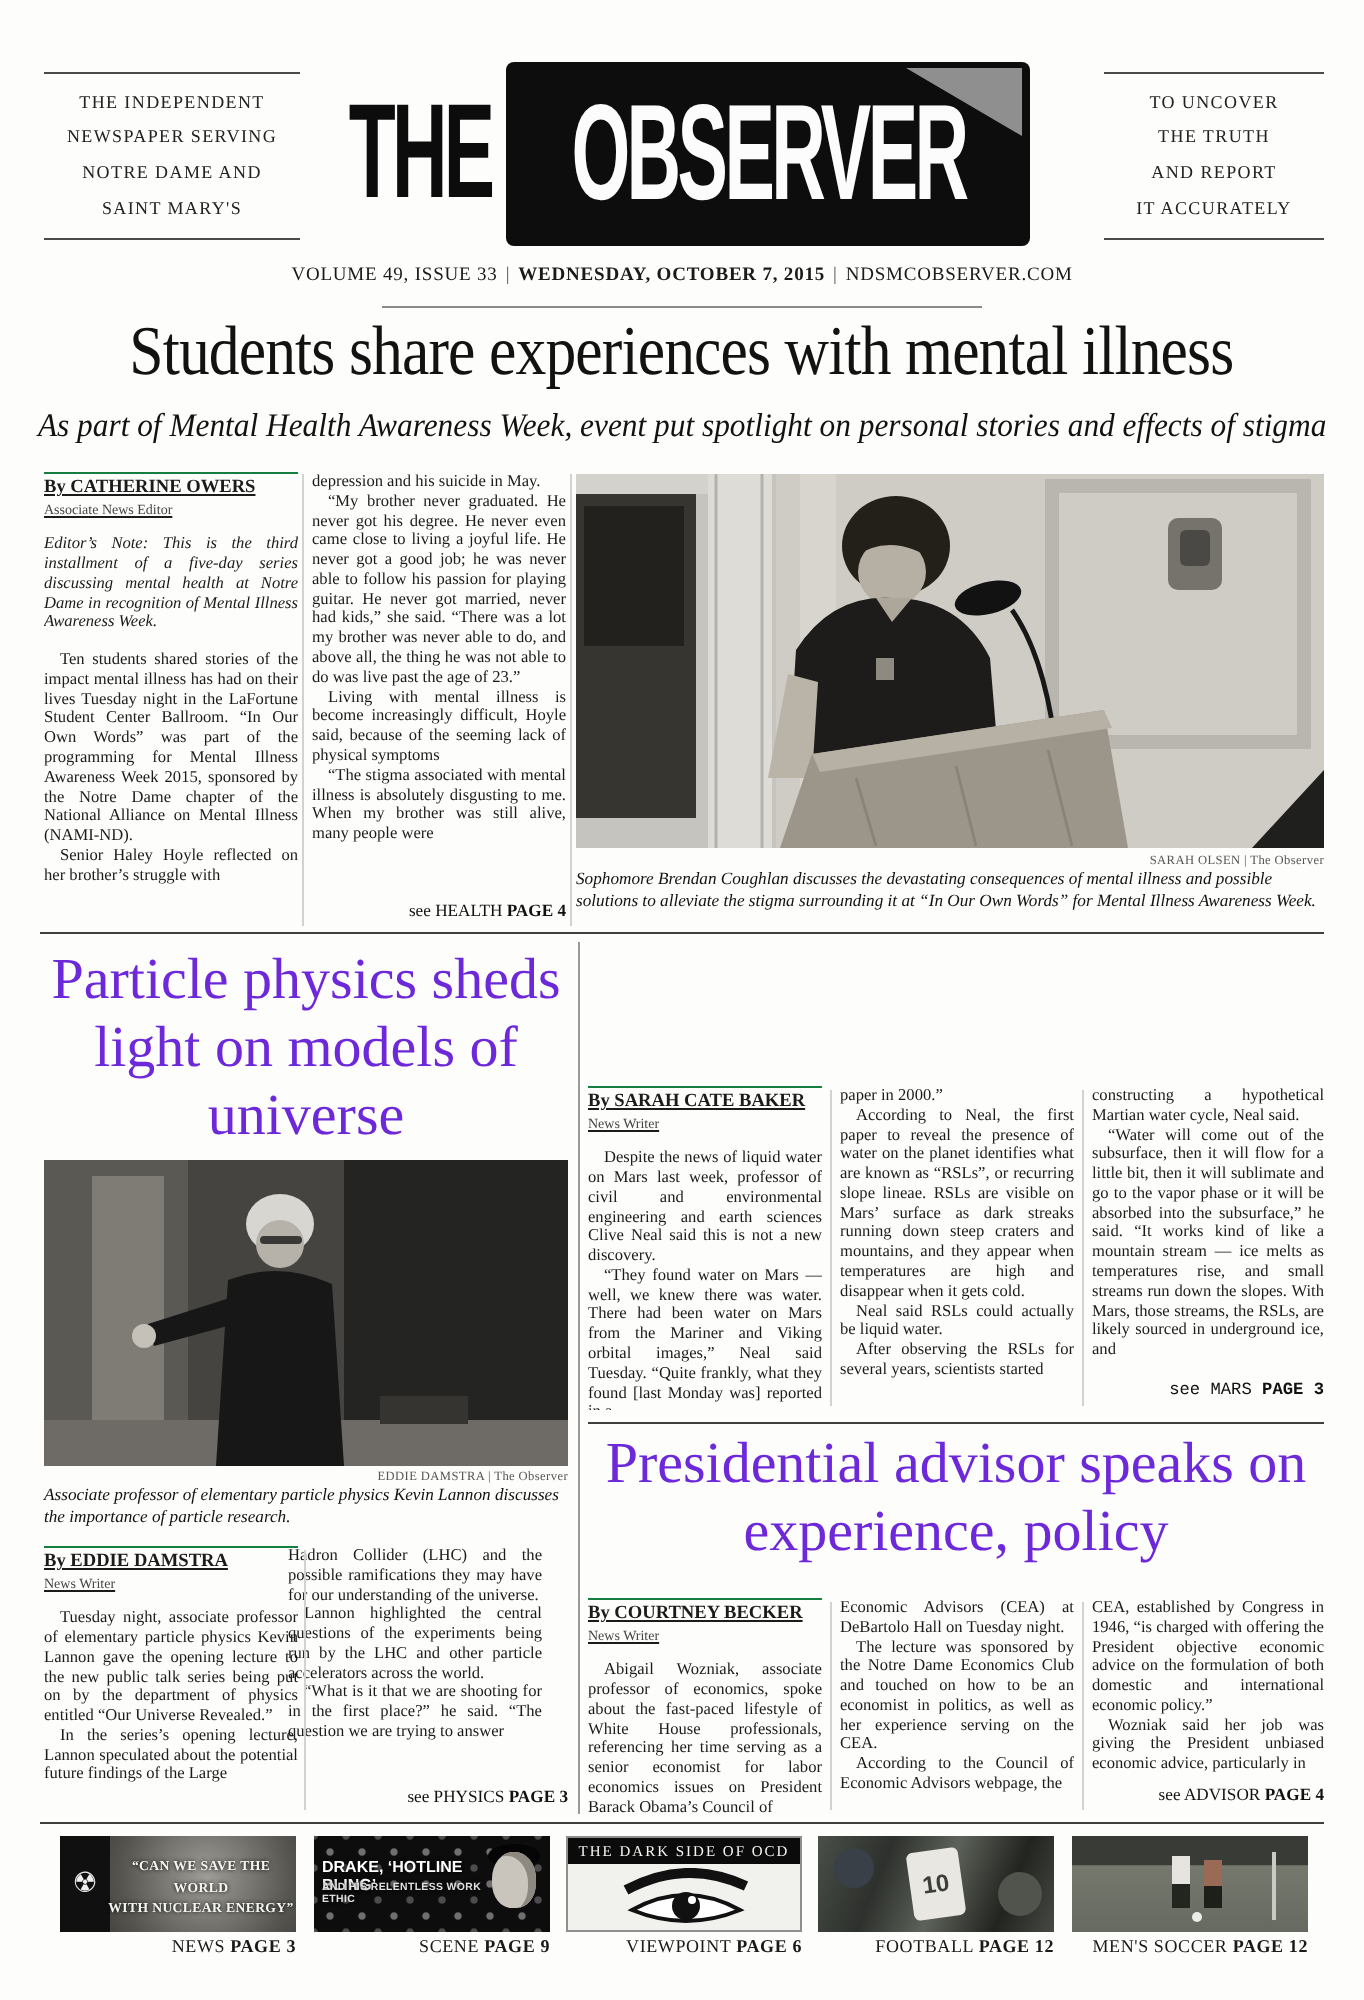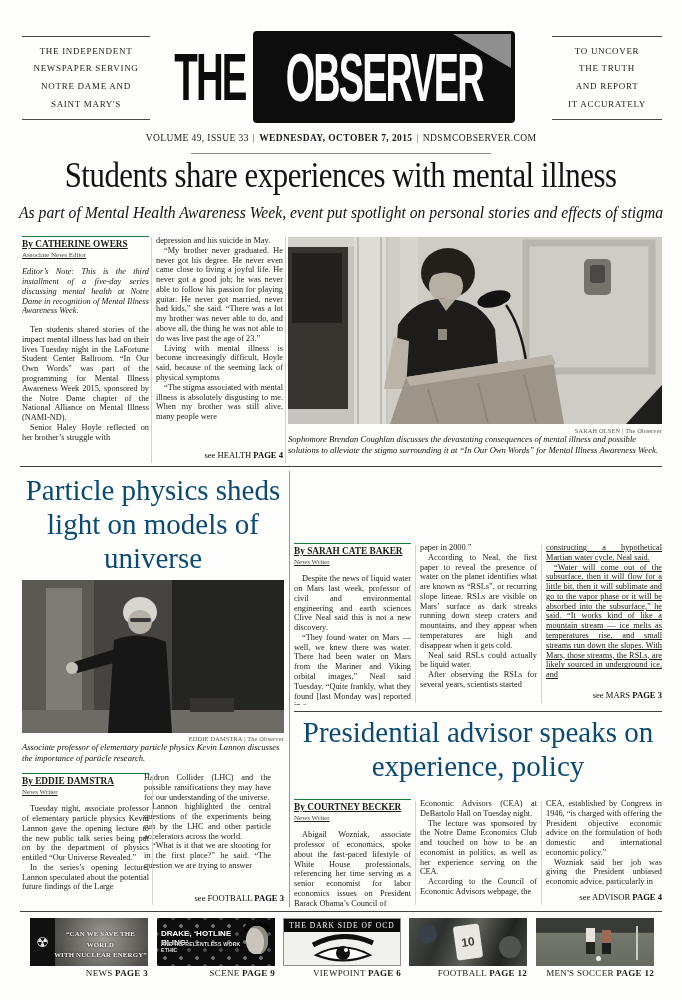--- a/index.html
+++ b/index.html
@@ -27,21 +27,21 @@
   .volume-line .date{font-weight:700;}
   .mini-rule{position:absolute;top:153px;left:191px;width:300px;height:1px;background:#8a8a8a;}
 
   
   .lead-headline{position:absolute;top:157px;left:0;width:682px;text-align:center;
                  font-weight:400;font-size:35px;line-height:1.1;white-space:nowrap;}
   .lead-headline .sq{display:inline-block;transform:scaleX(0.88);letter-spacing:-0.5px;}
   .subheadline{position:absolute;top:203px;left:0;width:682px;text-align:center;font-style:italic;
                font-size:16.5px;white-space:nowrap;}
   .subheadline .sq{display:inline-block;transform:scaleX(0.95);}
-  .sec-headline{position:absolute;text-align:center;font-size:29px;line-height:1.18;font-weight:400;color:#0c4a6e;}
+  .sec-headline{position:absolute;text-align:center;font-size:29px;line-height:1.18;font-weight:400;color:#6d28d9;}
 
   
   .col{position:absolute;overflow:hidden;font-size:8.3px;line-height:1.18;text-align:justify;color:#1b1b1b;}
   .col p{margin:0;text-indent:8px;}
   .col p.noindent{text-indent:0;}
   .note{font-style:italic;margin:0 0 9px 0 !important;}
   .byline{border-top:1px solid #15803d;padding-top:2px;margin-bottom:8px;text-decoration:underline;}
   .byline .bname{font-weight:700;font-size:9.3px;display:block;text-indent:0;}
   .byline .btitle{font-size:7px;color:#444;display:block;text-indent:0;margin-top:1px;}
   .jump{position:absolute;font-size:8.6px;text-align:right;color:#111;}
@@ -218,46 +218,46 @@
     </div>
     <p>Tuesday night, associate professor of elementary particle physics Kevin Lannon gave the opening lecture to the new public talk series being put on by the department of physics entitled “Our Universe Revealed.”</p>
     <p>In the series’s opening lecture, Lannon speculated about the potential future findings of the Large</p>
   </div>
   <div class="col" style="left:144px;top:773px;width:127px;height:116px;">
     <p class="noindent">Hadron Collider (LHC) and the possible ramifications they may have for our understanding of the universe.</p>
     <p>Lannon highlighted the central questions of the experiments being run by the LHC and other particle accelerators across the world.</p>
     <p>“What is it that we are shooting for in the first place?” he said. “The question we are trying to answer</p>
   </div>
   <div class="jump" style="left:157px;top:893px;width:127px;">
-    <span>see FOOTBALL</span> <span class="pg">PAGE 3</span>
+    <span>see PHYSICS</span> <span class="pg">PAGE 3</span>
   </div>
   <div class="colrule" style="left:152px;top:775px;height:130px;"></div>
 
   <div class="vrule" style="left:289px;top:471px;height:436px;"></div>
 
 
   <div class="col" style="left:294px;top:543px;width:117px;height:162px;">
     <div class="byline">
       <span class="bname">By SARAH CATE BAKER</span>
       <span class="btitle">News Writer</span>
     </div>
     <p>Despite the news of liquid water on Mars last week, professor of civil and environmental engineering and earth sciences Clive Neal said this is not a new discovery.</p>
     <p>“They found water on Mars — well, we knew there was water. There had been water on Mars from the Mariner and Viking orbital images,” Neal said Tuesday. “Quite frankly, what they found [last Monday was] reported in a</p>
   </div>
   <div class="col" style="left:420px;top:543px;width:117px;height:162px;">
     <p class="noindent">paper in 2000.”</p>
     <p>According to Neal, the first paper to reveal the presence of water on the planet identifies what are known as “RSLs”, or recurring slope lineae. RSLs are visible on Mars’ surface as dark streaks running down steep craters and mountains, and they appear when temperatures are high and disappear when it gets cold.</p>
     <p>Neal said RSLs could actually be liquid water.</p>
     <p>After observing the RSLs for several years, scientists started</p>
   </div>
-  <div class="col" style="left:546px;top:543px;width:116px;height:142px;text-decoration:underline;">
+  <div class="col" style="left:546px;top:543px;width:116px;height:142px;">
     <p class="noindent">constructing a hypothetical Martian water cycle, Neal said.</p>
     <p>“Water will come out of the subsurface, then it will flow for a little bit, then it will sublimate and go to the vapor phase or it will be absorbed into the subsurface,” he said. “It works kind of like a mountain stream — ice melts as temperatures rise, and small streams run down the slopes. With Mars, those streams, the RSLs, are likely sourced in underground ice, and</p>
   </div>
-  <div class="jump" style="left:546px;top:690px;width:116px;">
+  <div class="jump" style="left:546px;top:690px;width:116px;font-family:Liberation Mono, monospace;">
     <span>see MARS</span> <span class="pg">PAGE 3</span>
   </div>
   <div class="colrule" style="left:415px;top:545px;height:158px;"></div>
   <div class="colrule" style="left:541px;top:545px;height:158px;"></div>
 
   <div class="hrule" style="left:294px;top:711px;width:368px;"></div>
 
   <div class="sec-headline" style="left:294px;top:715px;width:368px;">Presidential advisor speaks on experience, policy</div>
 
   <div class="col" style="left:294px;top:799px;width:117px;height:108px;">

